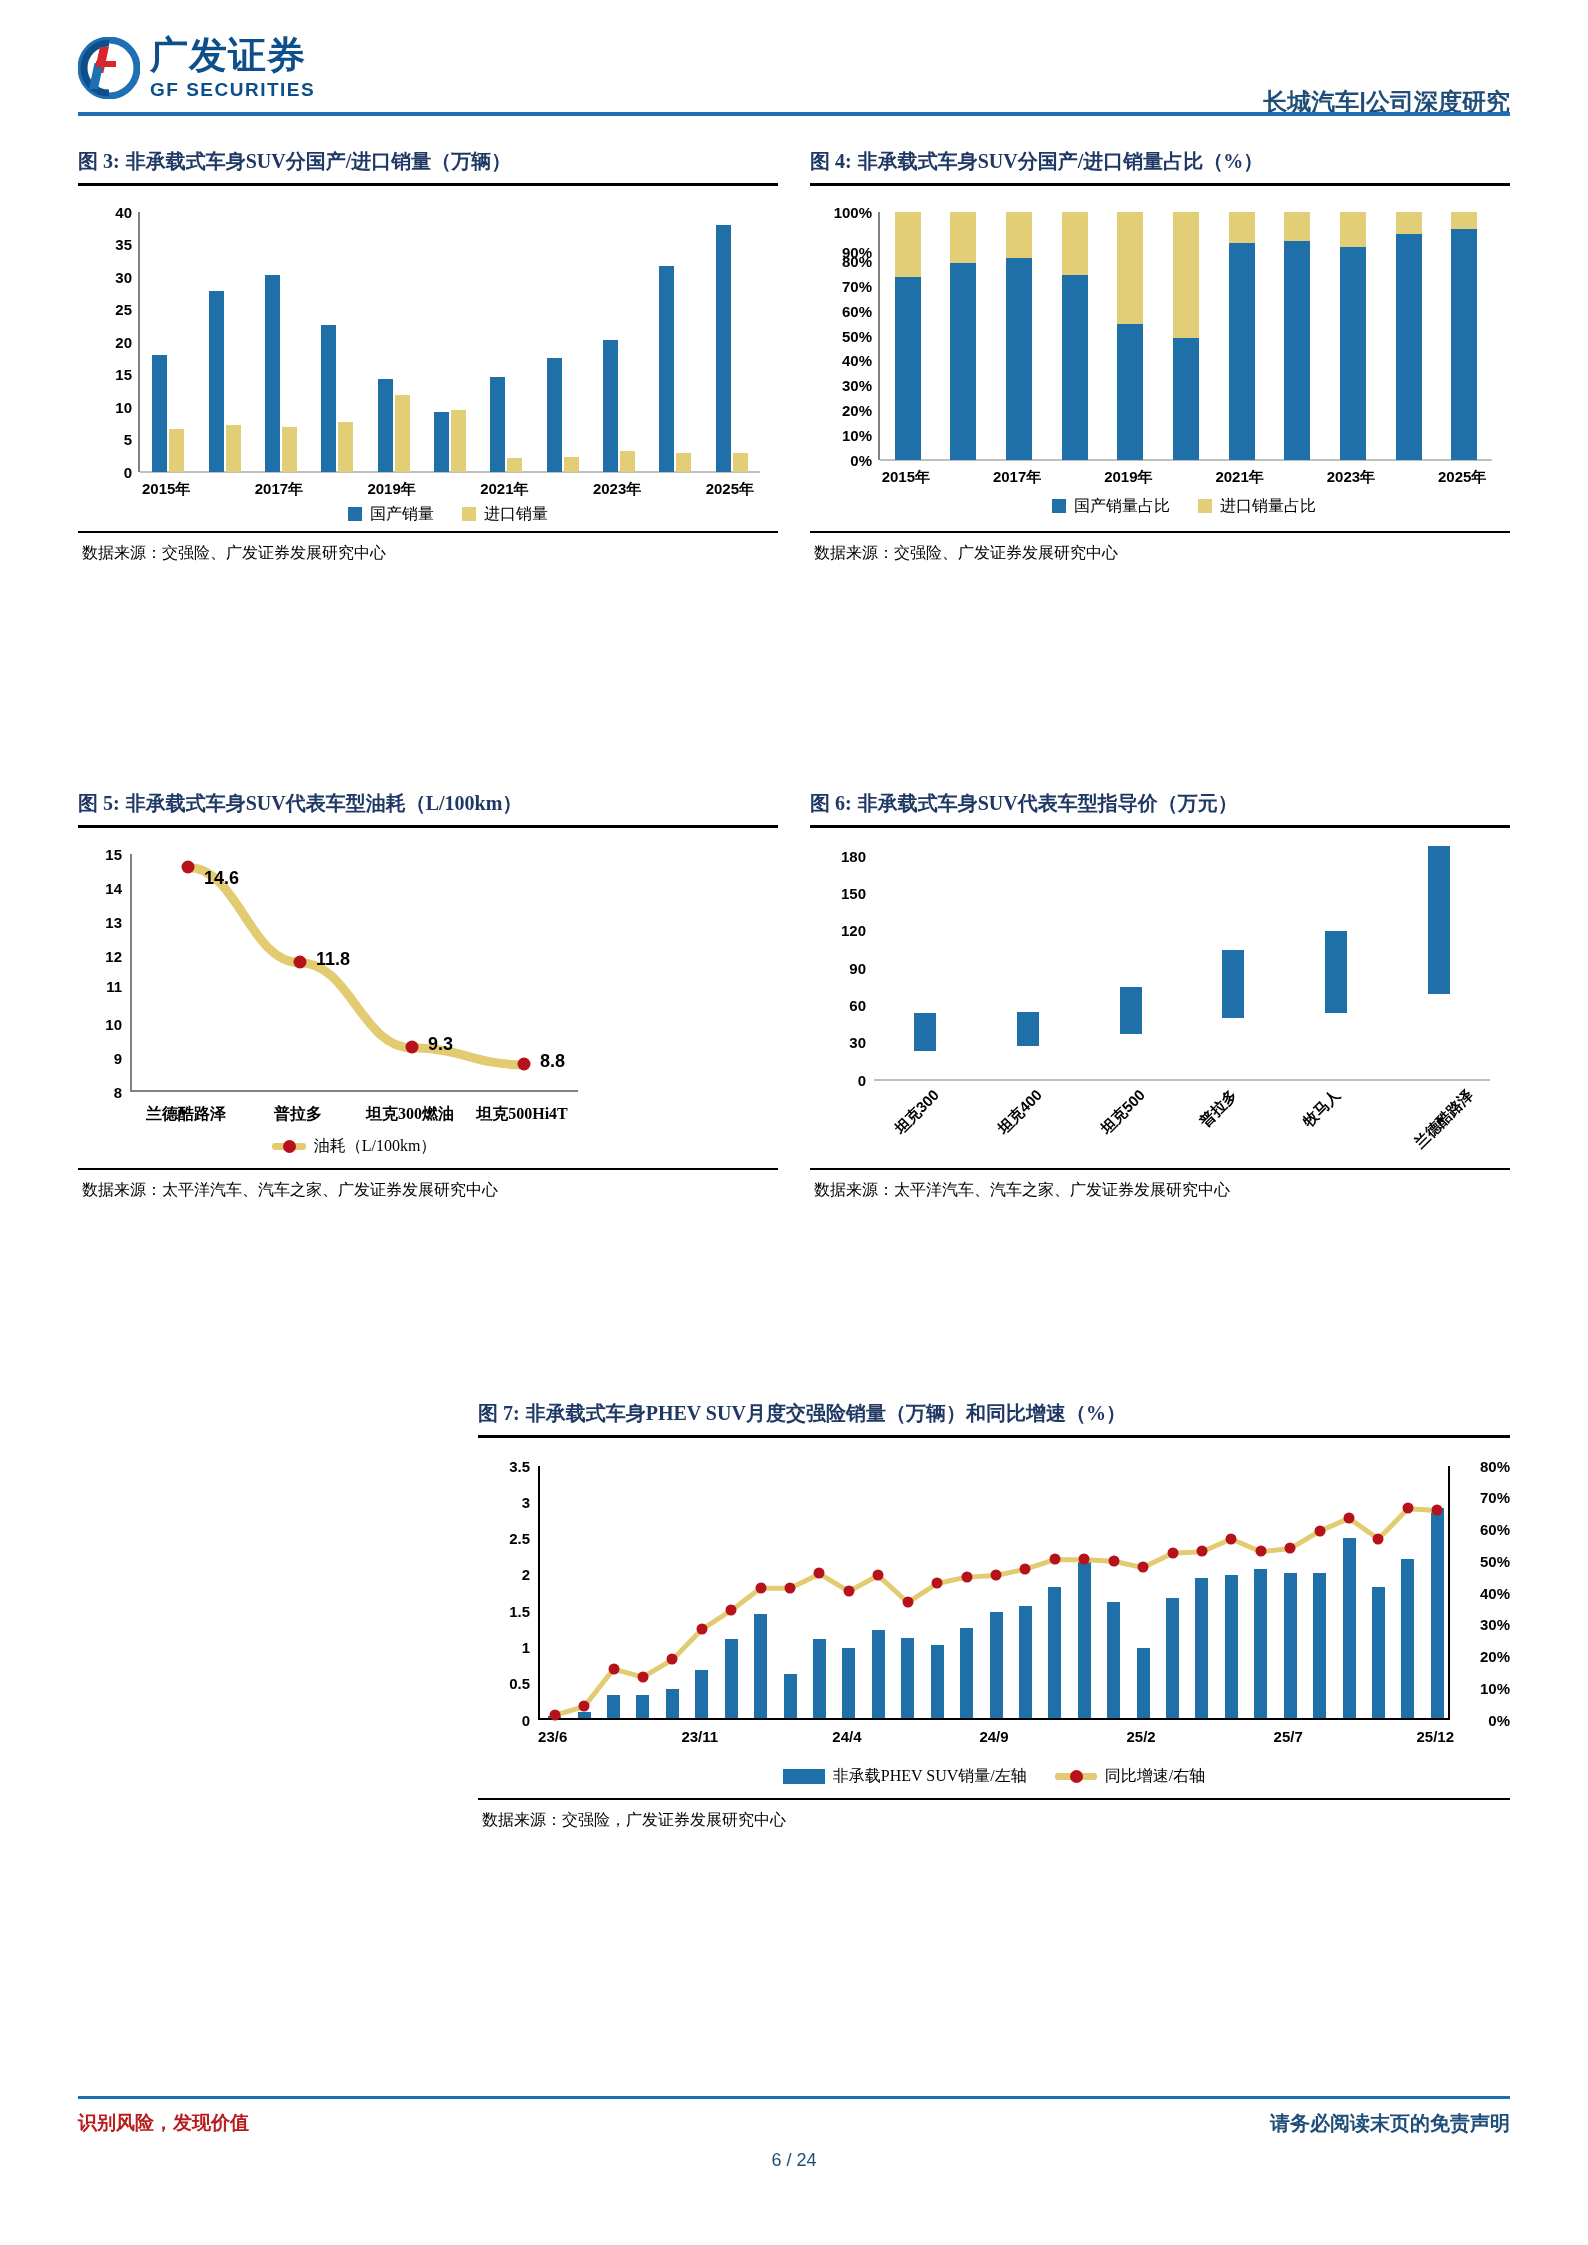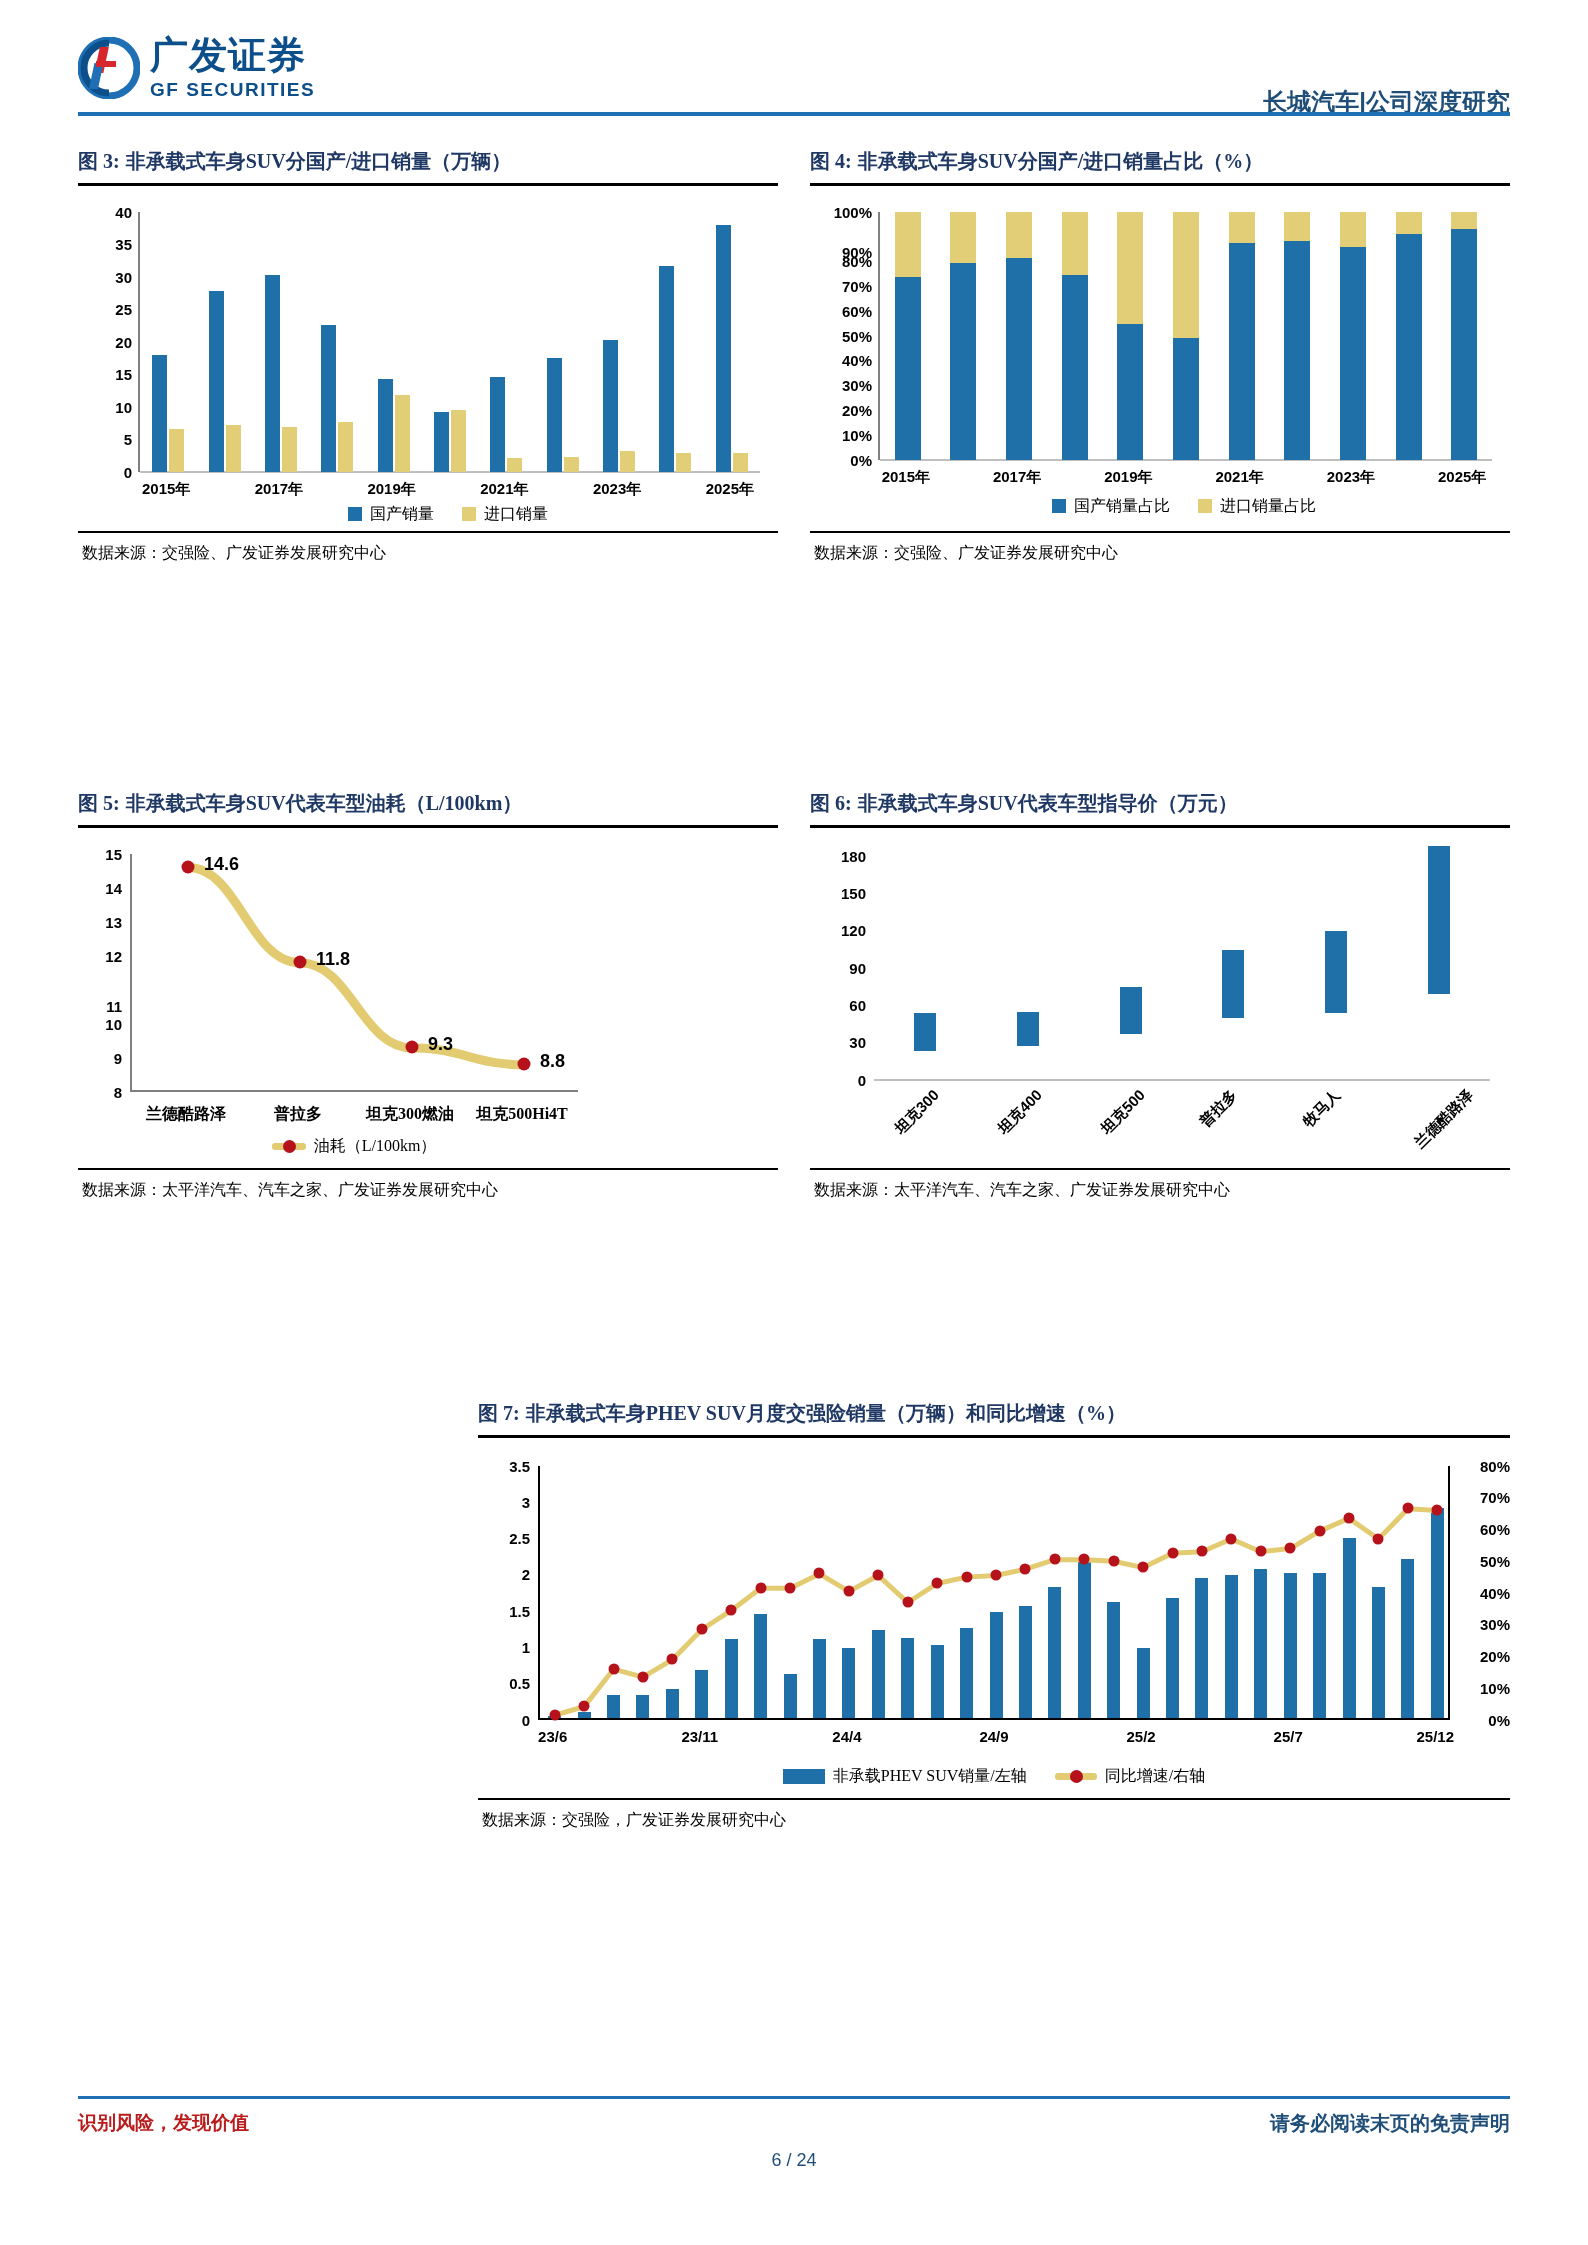--- a/index.html
+++ b/index.html
@@ -224,31 +224,31 @@
   <div class="panel-title">
     <span class="num">图 5:</span><span>非承载式车身SUV代表车型油耗（L/100km）</span>
   </div>
   <div class="rule-top"></div>
   <div class="panel-body" style="height:340px;">
     <div style="position:absolute; left:0; top:26px; width:44px; height:238px;">
       <div class="tick-y" style="top:0px;">15</div>
       <div class="tick-y" style="top:34px;">14</div>
       <div class="tick-y" style="top:68px;">13</div>
       <div class="tick-y" style="top:102px;">12</div>
-      <div class="tick-y" style="top:152px;text-align:right;">11</div>
+      <div class="tick-y" style="top:132px;text-align:right;">11</div>
       <div class="tick-y" style="top:170px;">10</div>
       <div class="tick-y" style="top:204px;">9</div>
       <div class="tick-y" style="top:238px;">8</div>
     </div>
     <div class="plot" id="p5" style="left:52px; top:26px; width:448px; height:238px; border-bottom:2px solid #808080;">
         <svg width="448" height="238" style="position: absolute; left: 0px; top: 0px;">
           <path d="M 56 13.599999999999994 C 106.4 13.599999999999994, 117.6 108.79999999999998, 168 108.79999999999998 C 218.4 108.79999999999998, 229.6 193.79999999999998, 280 193.79999999999998 C 330.4 193.79999999999998, 341.6 210.79999999999998, 392 210.79999999999998" fill="none" stroke="#e3cb72" stroke-width="9" stroke-linecap="round"></path>
         </svg>
         <div class="pt" style="left: 56px; top: 13.6px; background: rgb(181, 18, 27);"></div>
-        <div class="dlab" style="left: 72px; top: 0; text-align: right;">14.6</div>
+        <div class="dlab" style="left: 72px; top: 14px; text-align: right;">14.6</div>
         <div class="pt" style="left: 168px; top: 108.8px; background: rgb(181, 18, 27);"></div>
         <div class="dlab" style="left: 184px; top: 95.8px;">11.8</div>
         <div class="pt" style="left: 280px; top: 193.8px; background: rgb(181, 18, 27);"></div>
         <div class="dlab" style="left: 296px; top: 180.8px;">9.3</div>
         <div class="pt" style="left: 392px; top: 210.8px; background: rgb(181, 18, 27);"></div>
         <div class="dlab" style="left: 408px; top: 197.8px;">8.8</div>
       </div>
     <div id="p5labels">
         <div class="xlab" style="left: 108px; top: 276px; font-family: &quot;Liberation Serif&quot;, serif; font-size: 16px;">兰德酷路泽</div>
         <div class="xlab" style="left: 220px; top: 276px; font-family: &quot;Liberation Serif&quot;, serif; font-size: 16px;">普拉多</div>

